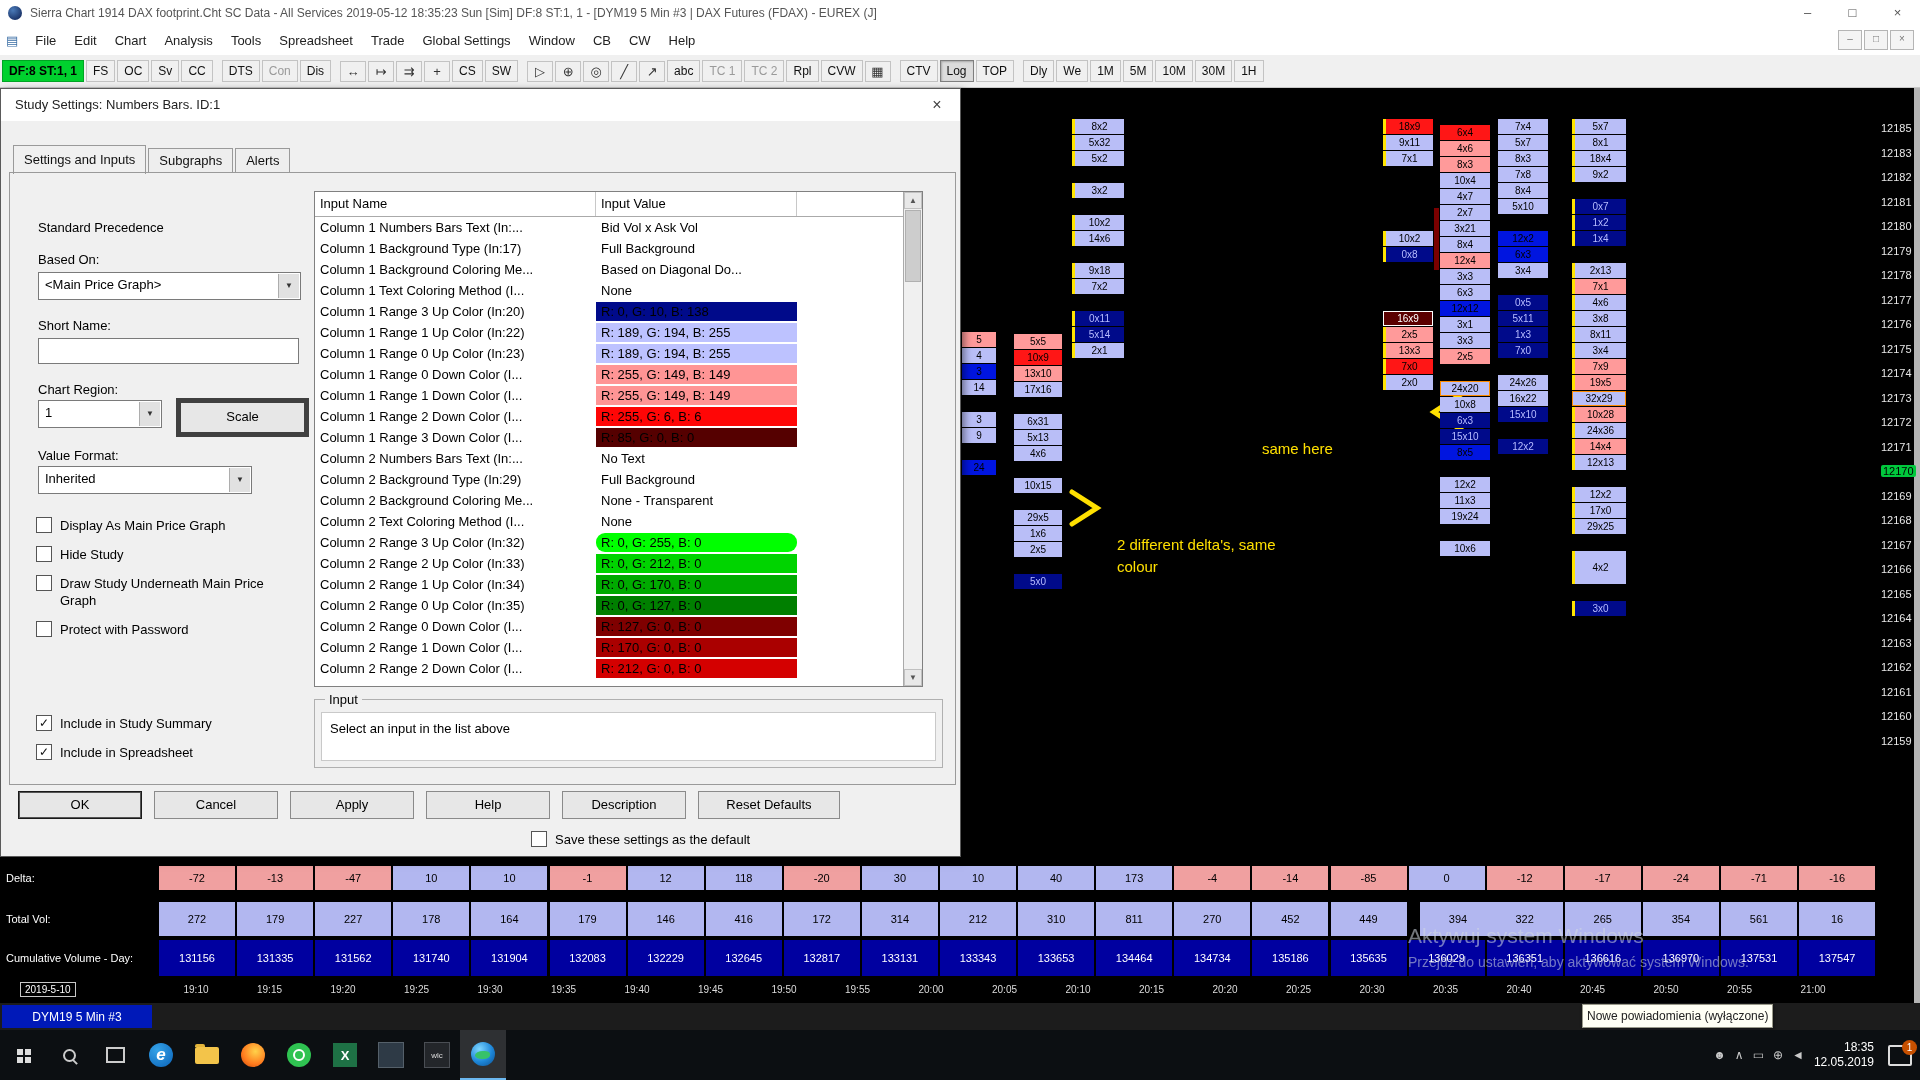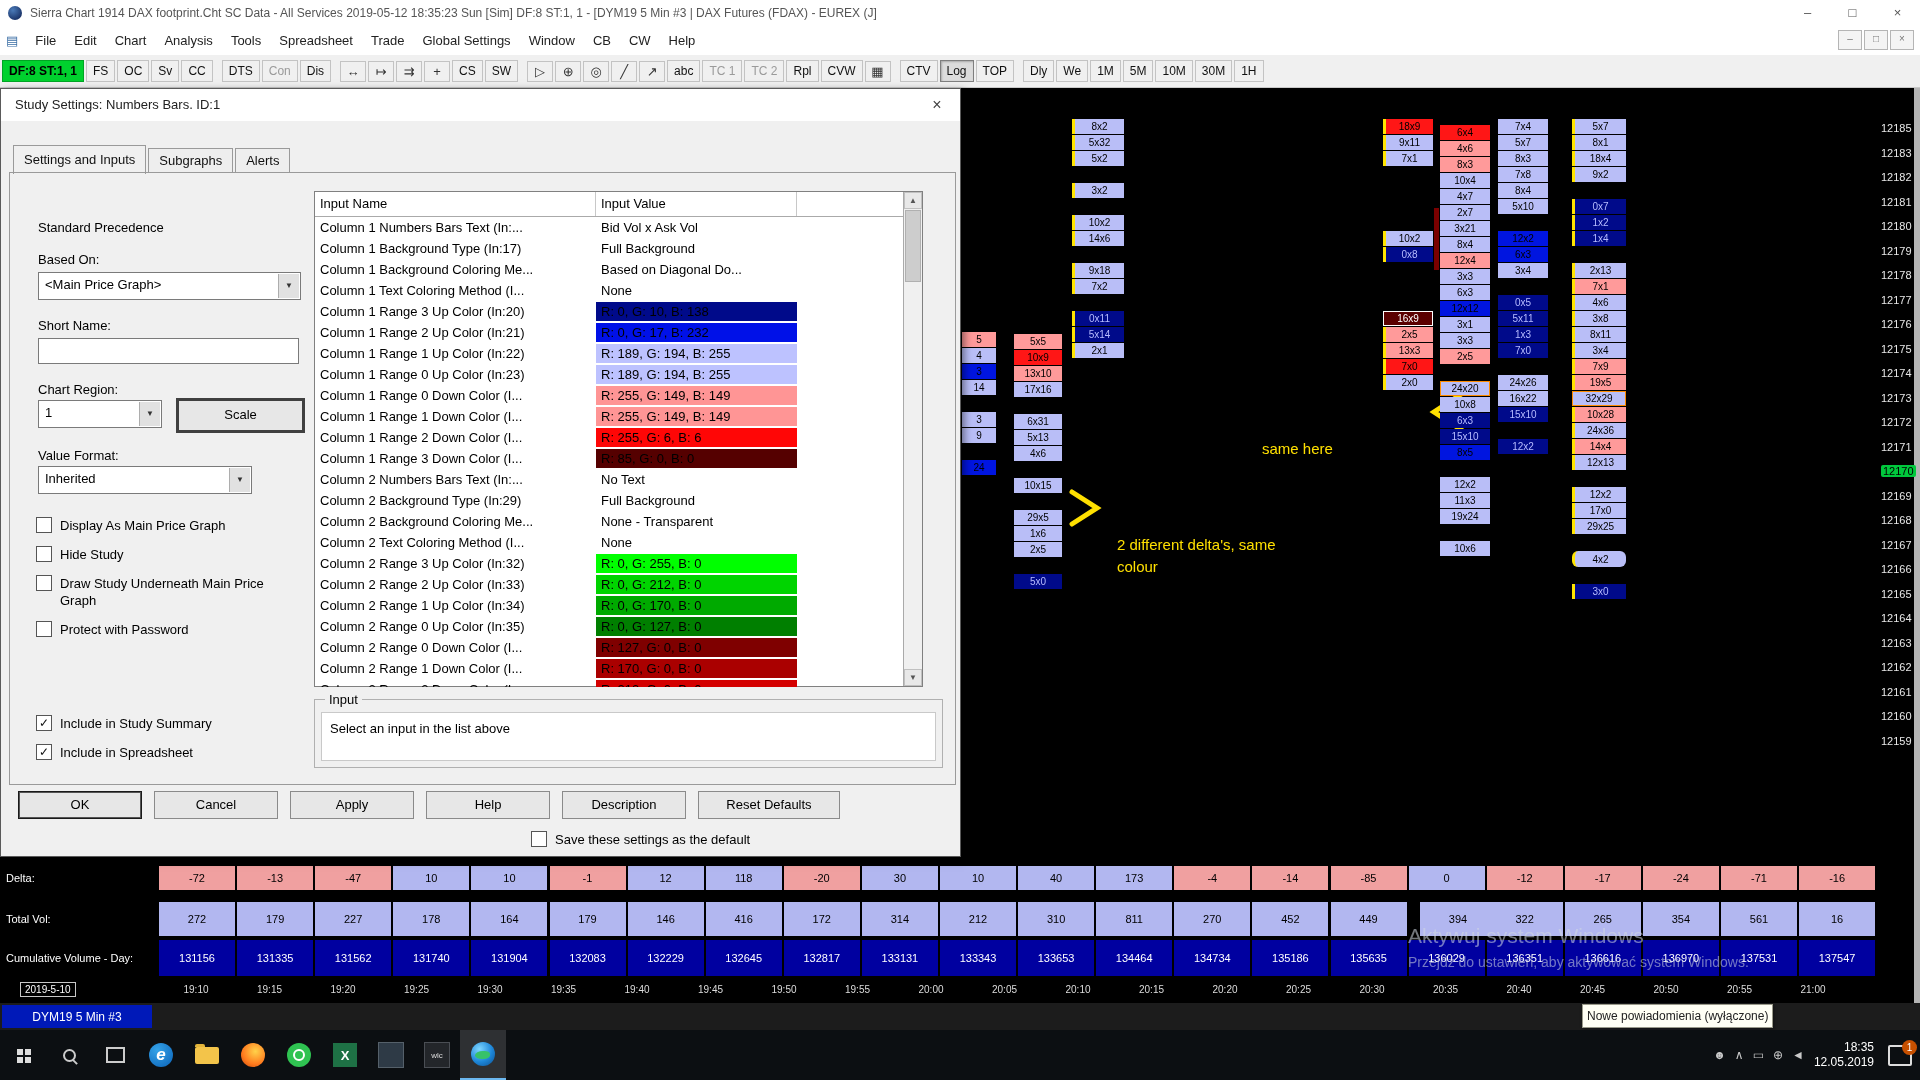--- a/index.html
+++ b/index.html
@@ -98,21 +98,21 @@
   .dtab{font-size:13px;color:#111;border:1px solid #9a9a9a;border-bottom:none;background:#eee;
         padding:4px 10px 5px;margin-right:2px;}
   .dtab.active{background:#f0f0f0;padding-top:6px;padding-bottom:7px;position:relative;top:1px;}
   #tabpage{position:absolute;left:8px;top:83px;width:945px;height:611px;border:1px solid #9a9a9a;}
   .dlbl{position:absolute;font-size:13px;color:#000;}
   .dd{position:absolute;background:#fff;border:1px solid #7a7a7a;font-size:13px;}
   .dd-val{display:block;padding:4px 24px 4px 6px;white-space:nowrap;overflow:hidden;}
   .dd-btn{position:absolute;right:1px;top:1px;bottom:1px;width:20px;background:#e1e1e1;
           border-left:1px solid #adadad;text-align:center;font-size:8px;line-height:23px;color:#333;}
   .dtext{position:absolute;background:#fff;border:1px solid #7a7a7a;font-size:13px;padding:0 6px;box-sizing:border-box;}
-  .btn{position:absolute;background:#e7e7e7;border:3px solid #404040;font-size:13px;
+  .btn{position:absolute;background:#e7e7e7;border:5px solid #404040;font-size:13px;
        text-align:center;color:#000;}
   .cbrow{display:flex;margin-bottom:12px;font-size:13px;align-items:flex-start;width:250px;line-height:17px;}
   .cbbox{width:14px;height:14px;border:1px solid #555;background:#fff;font-size:12px;line-height:14px;
          text-align:center;margin-right:8px;flex:none;color:#111;}
   #checks1{position:absolute;left:35px;top:428px;}
   #checks2{position:absolute;left:35px;top:626px;}
 
   #dtable{position:absolute;left:313px;top:102px;width:609px;height:496px;border:1px solid #808080;
           background:#fff;box-sizing:border-box;}
   #thead{display:flex;height:24px;border-bottom:1px solid #aaa;font-size:13px;}
@@ -409,21 +409,21 @@
         <div class="fcell c-ob yl" style="height: 15px;">32x29</div>
         <div class="fcell c-pk yl" style="height: 15px;">10x28</div>
         <div class="fcell c-lb yl" style="height: 15px;">24x36</div>
         <div class="fcell c-pk yl" style="height: 15px;">14x4</div>
         <div class="fcell c-lb yl" style="height: 15px;">12x13</div>
         <div class="fcell c-gap" style="height: 15px;"></div>
         <div class="fcell c-lb yl" style="height: 15px;">12x2</div>
         <div class="fcell c-lb yl" style="height: 15px;">17x0</div>
         <div class="fcell c-lb yl" style="height: 15px;">29x25</div>
         <div class="fcell c-gap" style="height: 15px;"></div>
-        <div class="fcell c-lb yl" style="height: 16px; border-radius: 6px;">4x2</div>
+        <div class="fcell c-lb yl" style="height: 33px;">4x2</div>
         <div class="fcell c-gap" style="height: 15px;"></div>
         <div class="fcell c-db yl" style="height: 15px;">3x0</div>
       </div>
     </div>
 
   <div id="price-scale">
       <div class="price" style="top: 34px;">12185</div>
       <div class="price" style="top: 58.5px;">12183</div>
       <div class="price" style="top: 83px;">12182</div>
       <div class="price" style="top: 107.5px;">12181</div>
@@ -647,26 +647,20 @@
             <div class="tname">Column 1 Text Coloring Method  (I...</div>
             <div class="tval">None</div>
           </div>
           <div class="trow">
             <div class="tname">Column 1 Range 3 Up Color  (In:20)</div>
             <div class="tval">
               <div class="swatch" style="background: rgb(0, 10, 138);">R: 0, G: 10, B: 138</div>
             </div>
           </div>
           <div class="trow">
-            <div class="tname">Column 1 Range 2 Up Color  (In:21)</div>
-            <div class="tval">
-              <div class="swatch" style="background: rgb(0, 17, 232);">R: 0, G: 17, B: 232</div>
-            </div>
-          </div>
-          <div class="trow">
             <div class="tname">Column 1 Range 1 Up Color  (In:22)</div>
             <div class="tval">
               <div class="swatch" style="background: rgb(189, 194, 255);">R: 189, G: 194, B: 255</div>
             </div>
           </div>
           <div class="trow">
             <div class="tname">Column 1 Range 0 Up Color  (In:23)</div>
             <div class="tval">
               <div class="swatch" style="background: rgb(189, 194, 255);">R: 189, G: 194, B: 255</div>
             </div>
@@ -707,21 +701,21 @@
             <div class="tname">Column 2 Background Coloring Me...</div>
             <div class="tval">None - Transparent</div>
           </div>
           <div class="trow">
             <div class="tname">Column 2 Text Coloring Method  (I...</div>
             <div class="tval">None</div>
           </div>
           <div class="trow">
             <div class="tname">Column 2 Range 3 Up Color  (In:32)</div>
             <div class="tval">
-              <div class="swatch" style="background: rgb(0, 255, 0);">R: 0, G: 255, B: 0</div>
+              <div class="swatch" style="background: rgb(0, 255, 0); border-radius: 9px;">R: 0, G: 255, B: 0</div>
             </div>
           </div>
           <div class="trow">
             <div class="tname">Column 2 Range 2 Up Color  (In:33)</div>
             <div class="tval">
               <div class="swatch" style="background: rgb(0, 212, 0);">R: 0, G: 212, B: 0</div>
             </div>
           </div>
           <div class="trow">
             <div class="tname">Column 2 Range 1 Up Color  (In:34)</div>

